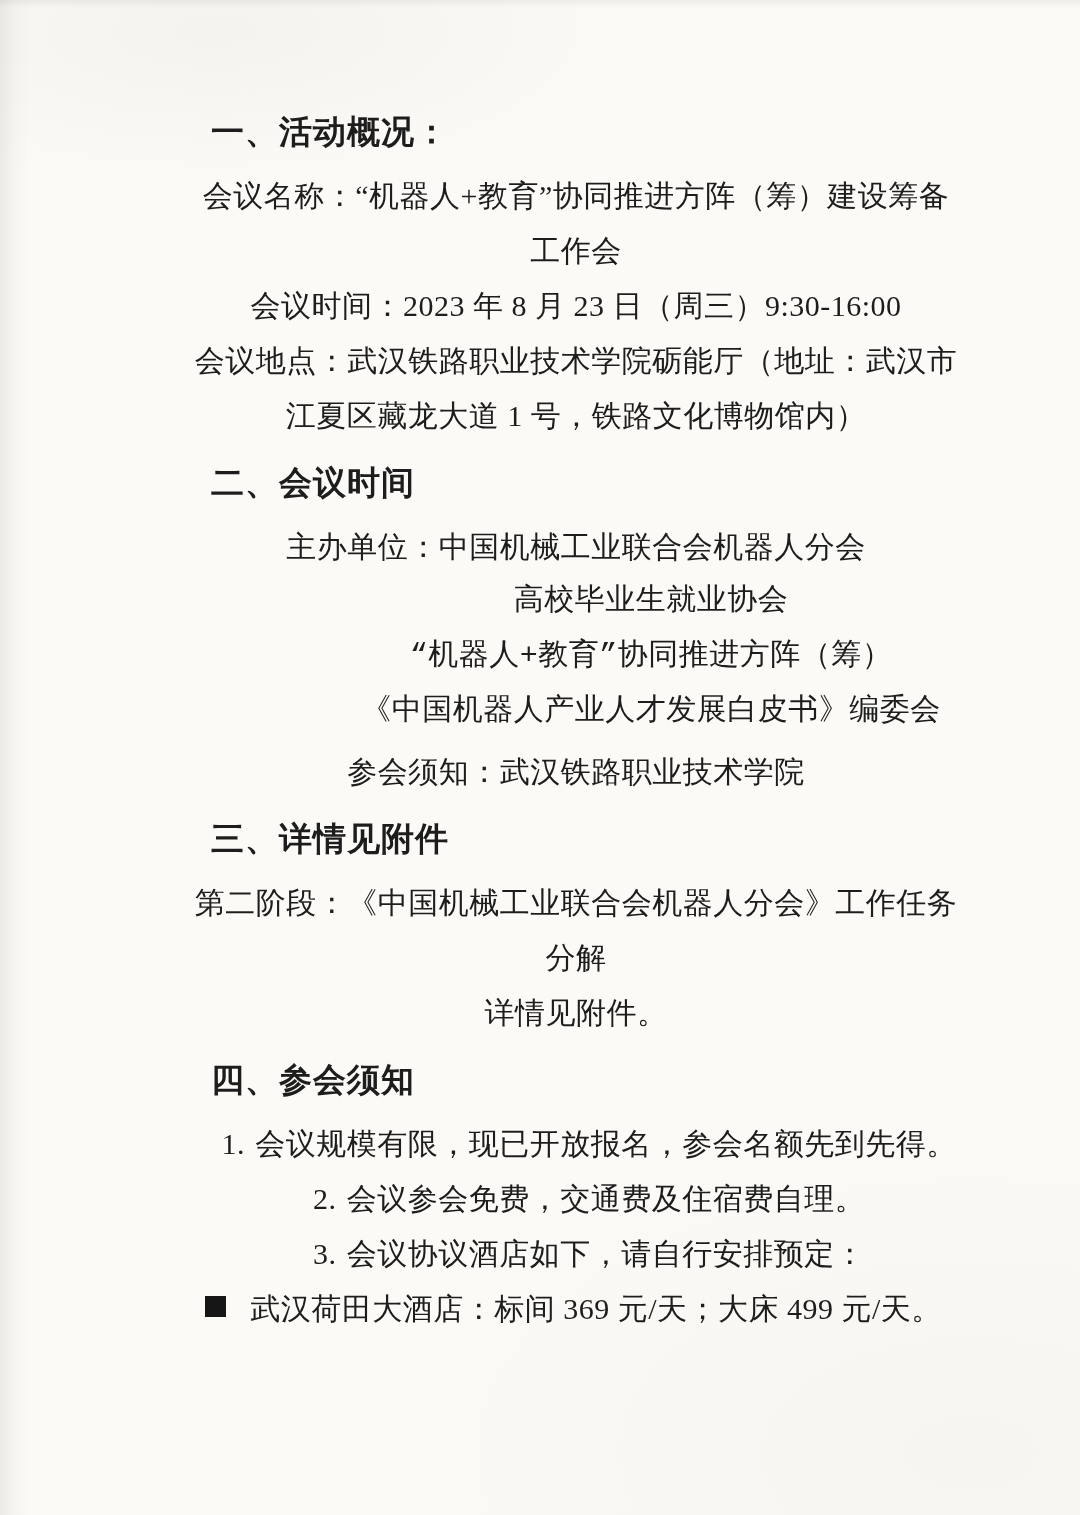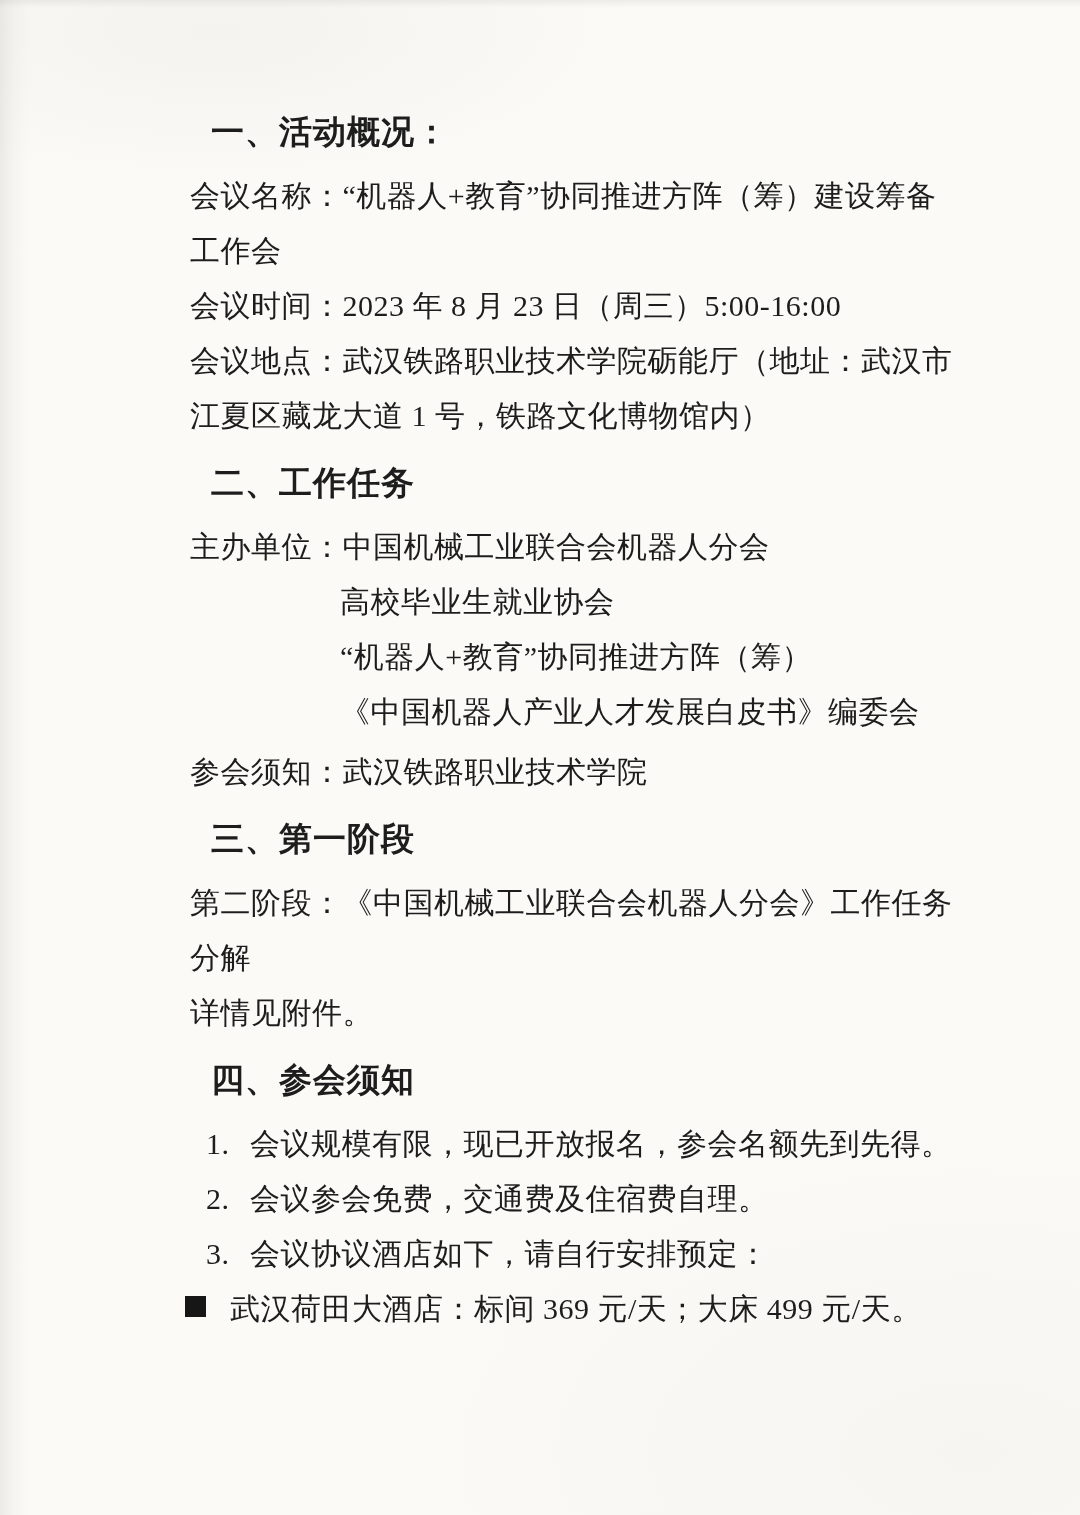--- a/index.html
+++ b/index.html
@@ -25,35 +25,37 @@
     height: 1100px;
     padding: 104px 118px 0 190px;
     border-radius: 25px;
   }
   .line {
     margin: 0;
     font-size: 30px;
     line-height: 55px;
     white-space: nowrap;
     letter-spacing: 0.5px;
+    text-align: center;
   }
   .heading {
     margin: 12px 0 9px 21px;
     font-family: "Liberation Sans", "DejaVu Sans", sans-serif;
     font-weight: 700;
     font-size: 33px;
     line-height: 55px;
     white-space: nowrap;
     letter-spacing: 1px;
   }
   section:first-of-type .heading {
     margin-top: 0;
   }
   .org-indent {
     padding-left: 150px;
+    font-family: Liberation Mono, monospace;
   }
   .organizer-line {
     margin-top: 5px;
   }
   .numbered {
     padding-left: 16px;
   }
   .numbered .num {
     display: inline-block;
     min-width: 44px;
@@ -75,36 +77,36 @@
 </style>
 </head>
 <body>
 
 <div class="page">
 
   <section>
     <h2 class="heading">一、活动概况：</h2>
     <p class="line">会议名称：“机器人+教育”协同推进方阵（筹）建设筹备</p>
     <p class="line">工作会</p>
-    <p class="line">会议时间：2023 年 8 月 23 日（周三）5:00-16:00</p>
+    <p class="line">会议时间：2023 年 8 月 23 日（周三）9:30-16:00</p>
     <p class="line">会议地点：武汉铁路职业技术学院砺能厅（地址：武汉市</p>
     <p class="line">江夏区藏龙大道 1 号，铁路文化博物馆内）</p>
   </section>
 
   <section>
-    <h2 class="heading">二、工作任务</h2>
+    <h2 class="heading">二、会议时间</h2>
     <p class="line">主办单位：中国机械工业联合会机器人分会</p>
     <p class="line org-indent">高校毕业生就业协会</p>
     <p class="line org-indent">“机器人+教育”协同推进方阵（筹）</p>
     <p class="line org-indent">《中国机器人产业人才发展白皮书》编委会</p>
     <p class="line organizer-line">参会须知：武汉铁路职业技术学院</p>
   </section>
 
   <section>
-    <h2 class="heading">三、第一阶段</h2>
+    <h2 class="heading">三、详情见附件</h2>
     <p class="line">第二阶段：《中国机械工业联合会机器人分会》工作任务</p>
     <p class="line">分解</p>
     <p class="line">详情见附件。</p>
   </section>
 
   <section>
     <h2 class="heading">四、参会须知</h2>
     <p class="line numbered">
       <span class="num">1.</span><span>会议规模有限，现已开放报名，参会名额先到先得。</span>
     </p>

